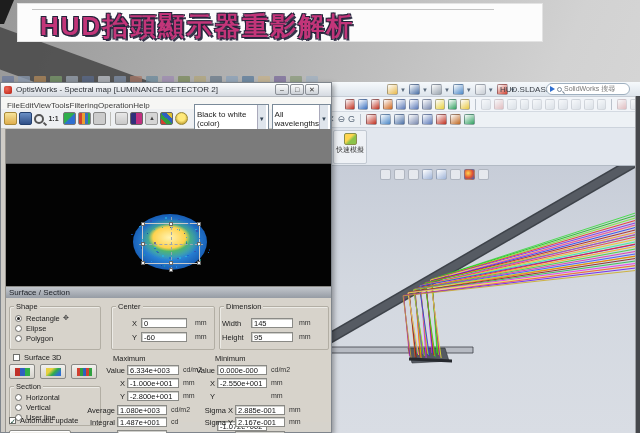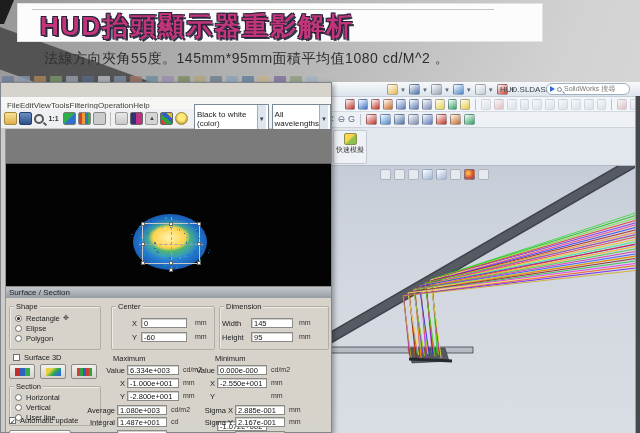--- a/index.html
+++ b/index.html
@@ -98,21 +98,20 @@
 </style>
 </head>
 <body>
 
 <div id="stage">
   <div class="abs corner-mark"></div>
   <div class="abs dark-band"></div>
   <div class="abs title-box">
     <span class="slide-title">HUD抬頭顯示器重影解析</span>
   </div>
-  <div class="slide-subtitle">法線方向夾角55度。145mm*95mm面積平均值1080 cd/M^2 。</div>
   <div id="taskbar">
       <span style="background: rgb(107, 122, 156);"></span>
       <span style="background: rgb(138, 154, 176);"></span>
       <span style="background: rgb(176, 136, 90);"></span>
       <span style="background: rgb(122, 154, 107);"></span>
       <span style="background: rgb(154, 164, 178);"></span>
       <span style="background: rgb(90, 106, 138);"></span>
       <span style="background: rgb(192, 196, 204);"></span>
       <span style="background: rgb(128, 144, 168);"></span>
       <span style="background: rgb(168, 122, 106);"></span>
@@ -244,20 +243,29 @@
           <polyline points="640,264.9589655172414 403.6579310344827,295.425715862069 409.4379310344827,356" fill="none" stroke="#ee4444" stroke-width="0.9" opacity="0.92" stroke-linejoin="round"></polyline>
           <polyline points="640,267.4944827586207 403.34896551724137,295.60429793103447 410.2689655172414,357" fill="none" stroke="#6611ee" stroke-width="0.9" opacity="0.92" stroke-linejoin="round"></polyline>
           <polyline points="640,270.03 403.04,295.78288 411.1,358" fill="none" stroke="#ccaa22" stroke-width="0.9" opacity="0.92" stroke-linejoin="round"></polyline>
           <path d="M409,357.5 L452,359.5 L452,362.5 L409,360.5 Z" fill="#26292e"></path>
         </svg>
     </div>
     <div class="right-strip"></div>
   </div>
 
   <div class="abs ow">
+    <div class="ow-title">
+      <span class="ow-ico"></span>
+      <span>OptisWorks - Spectral map [LUMINANCE DETECTOR 2]</span>
+      <span class="winbtns" id="winbtns">
+          <span class="wb">–</span>
+          <span class="wb">□</span>
+          <span class="wb">✕</span>
+        </span>
+    </div>
     <div class="ow-menu" id="ow-menus">
         <span>File</span>
         <span>Edit</span>
         <span>View</span>
         <span>Tools</span>
         <span>Filtering</span>
         <span>Operation</span>
         <span>Help</span>
       </div>
     <div class="ow-tools">

